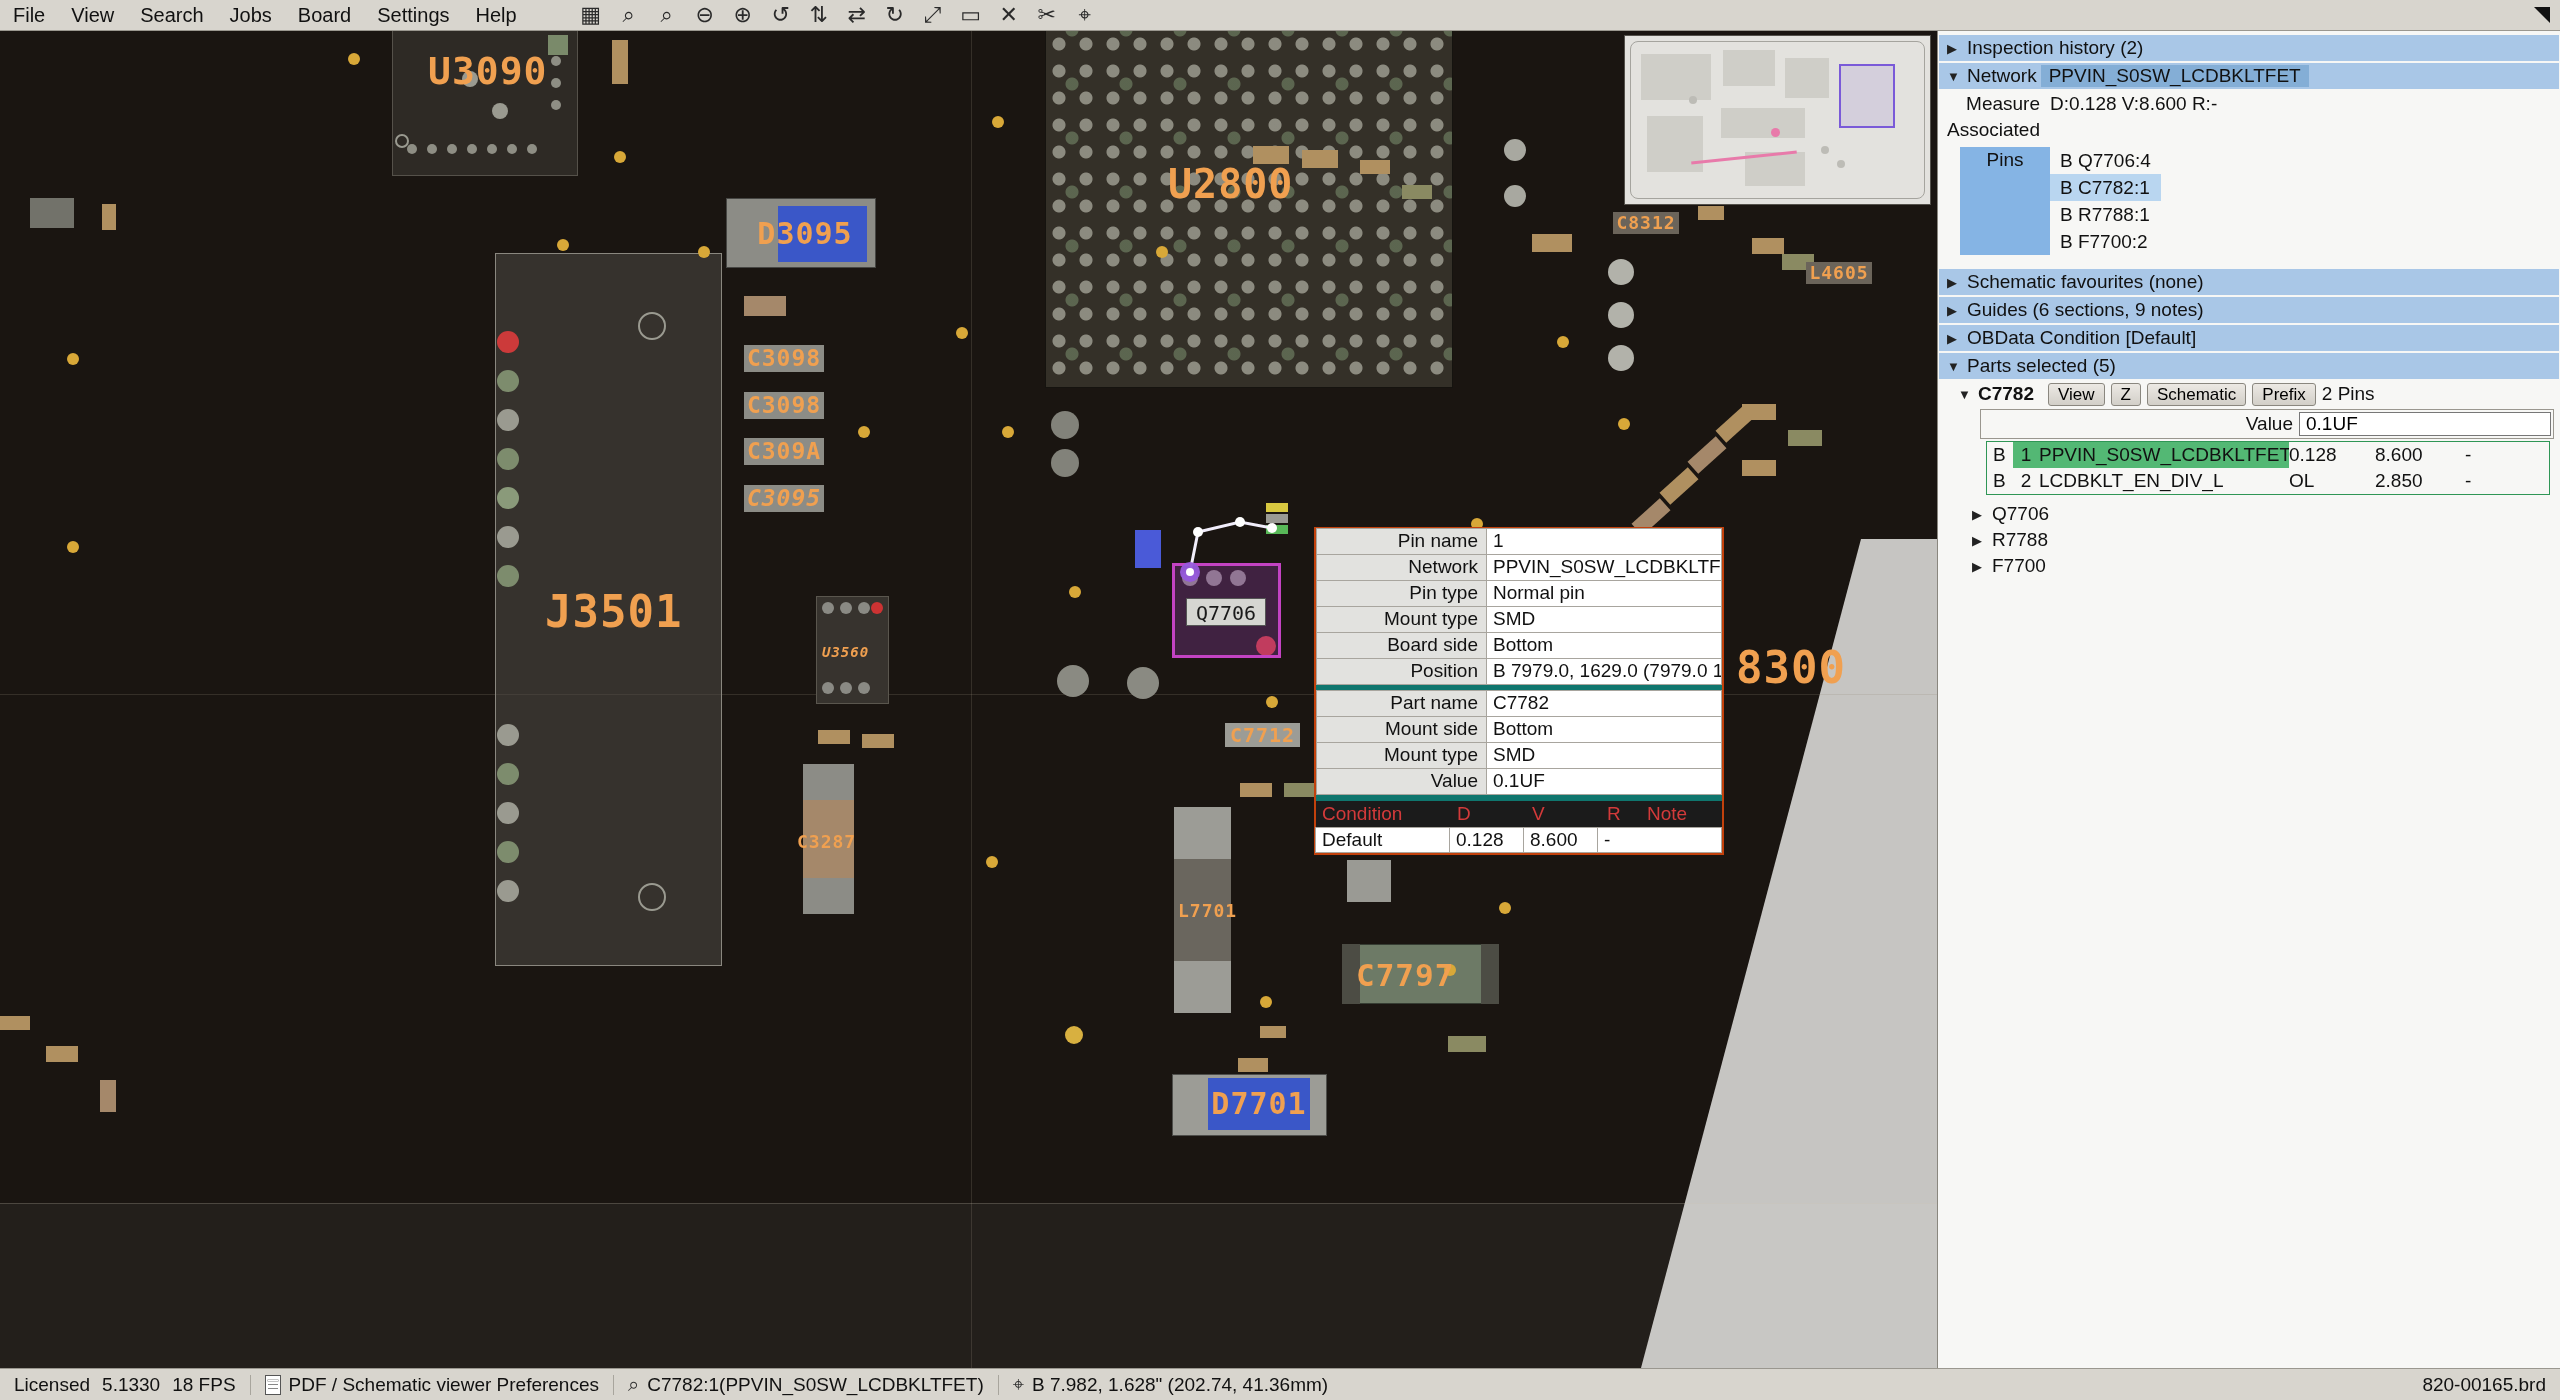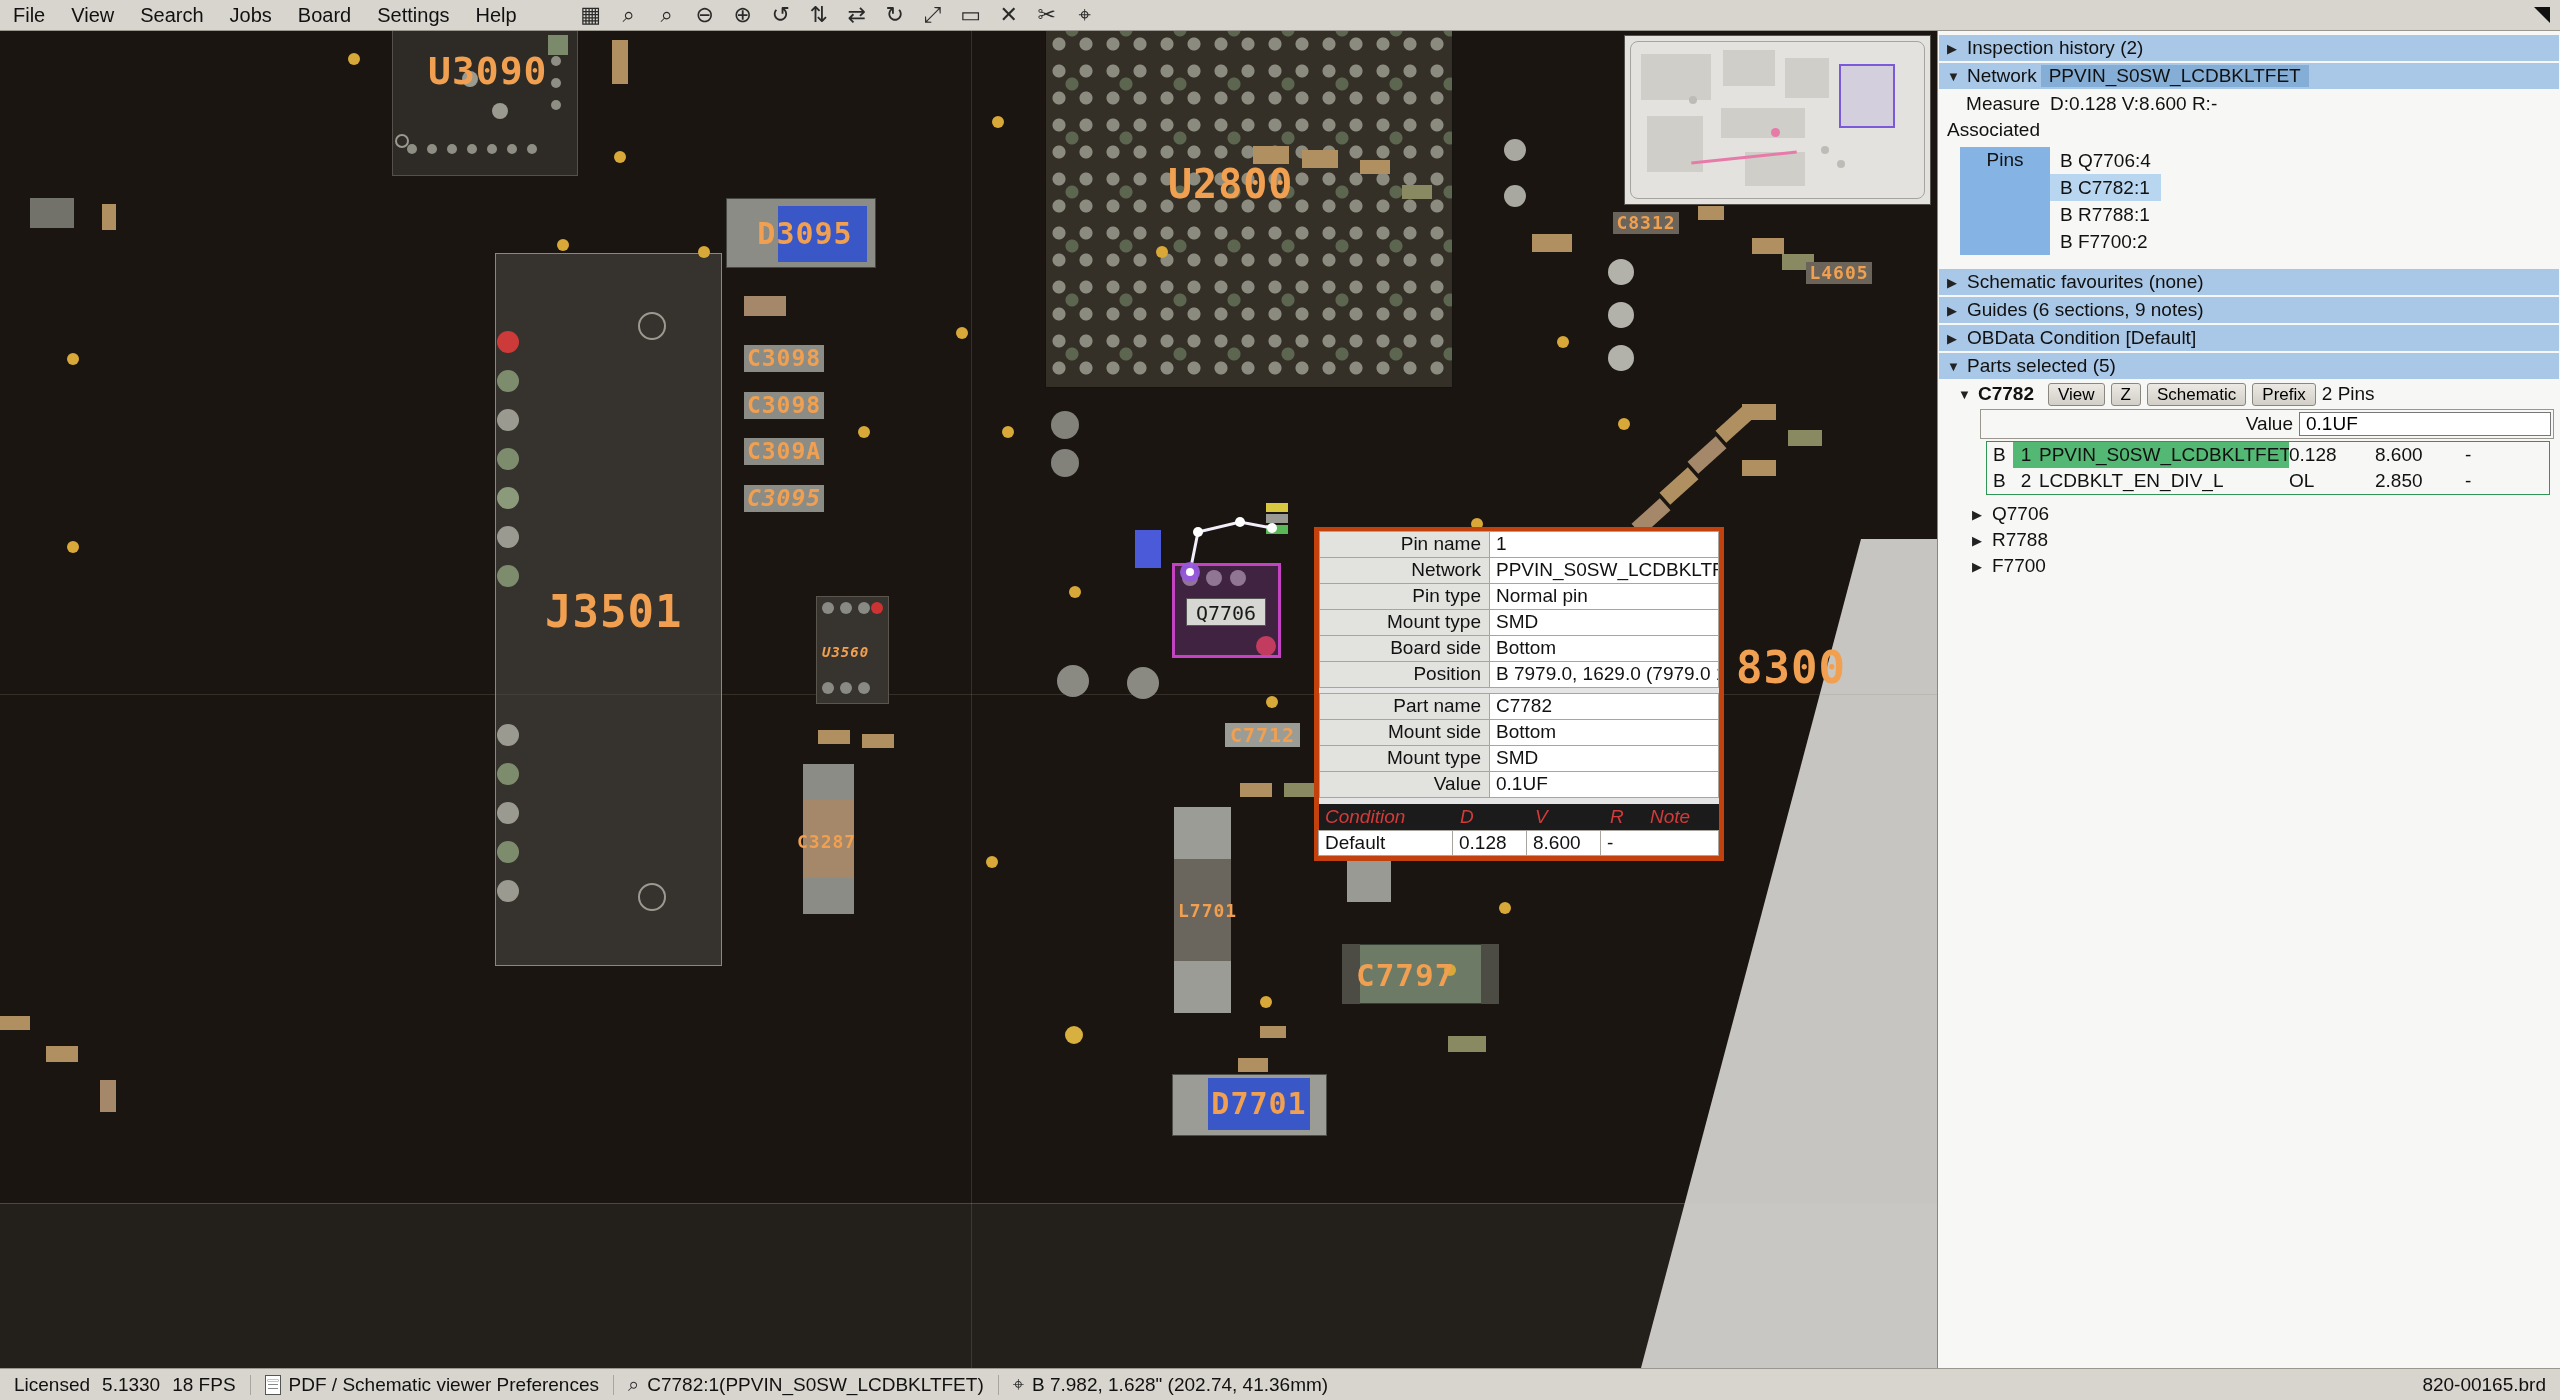--- a/index.html
+++ b/index.html
@@ -70,29 +70,29 @@
   #minimap .mm { position:absolute; }
   .mm-board { inset:5px; border:1px solid #a5a49e; border-radius:8px; }
   .mm-pale { background:#cfcec8; }
   .mm-view { left:214px; top:28px; width:56px; height:64px; border:2px solid #7a5ad8; background:rgba(122,90,216,.14); }
   .mm-trace { left:66px; top:120px; width:106px; height:3px; background:#e87aaa; transform:rotate(-6deg); }
   .mm-dot { width:8px; height:8px; border-radius:50%; background:#bdbcb6; }
   .mm-pink { width:9px; height:9px; border-radius:50%; background:#e87aaa; }
 
   
   #tooltip { position:absolute; left:1314px; top:527px; width:410px; z-index:20;
-    background:#e5e5e5; border:5px solid #c2410c; font-size:19px; }
+    background:#0f766e; border:2px solid #c2410c; font-size:19px; }
   .tt-row { display:flex; height:26px; line-height:24px; }
   .tt-l { width:170px; background:#e2e2df; border:1px solid #a8a59e; border-right:none;
     text-align:right; padding-right:8px; margin-top:-1px; }
   .tt-v { flex:1; background:#ffffff; border:1px solid #a8a59e; padding-left:6px;
     margin-top:-1px; white-space:nowrap; overflow:hidden; }
   .tt-gap { height:6px; }
   .tt-chead { display:flex; height:26px; line-height:26px; background:#1b1b1b; color:#d33a3a; }
-  .tt-chead span { padding-left:6px;font-style:italic; }
+  .tt-chead span { padding-left:6px; }
   .tt-crow { display:flex; height:26px; line-height:24px; background:#ececea; }
   .tt-cell { background:#fff; border:1px solid #a8a59e; padding-left:6px; margin-left:-1px; }
   .cw0{width:135px;} .cw1{width:75px;} .cw2{width:75px;} .cw3{width:40px;} .cw4{flex:1;}
 
   
   #sidebar { position:absolute; top:31px; left:1937px; width:623px; height:1337px;
     background:#f7f7f5; border-left:1px solid #8a877f; padding-top:4px; font-size:19px; }
   .sb-header { height:26px; background:#a9c7e7; display:flex; align-items:center;
     padding-left:8px; margin:0 1px 2px 1px; }
   .tri { font-size:13px; width:20px; color:#222; }

